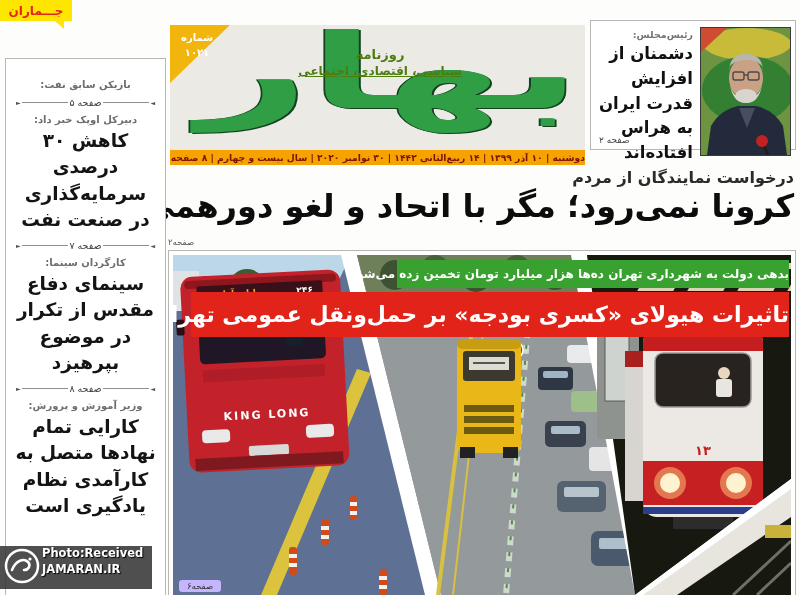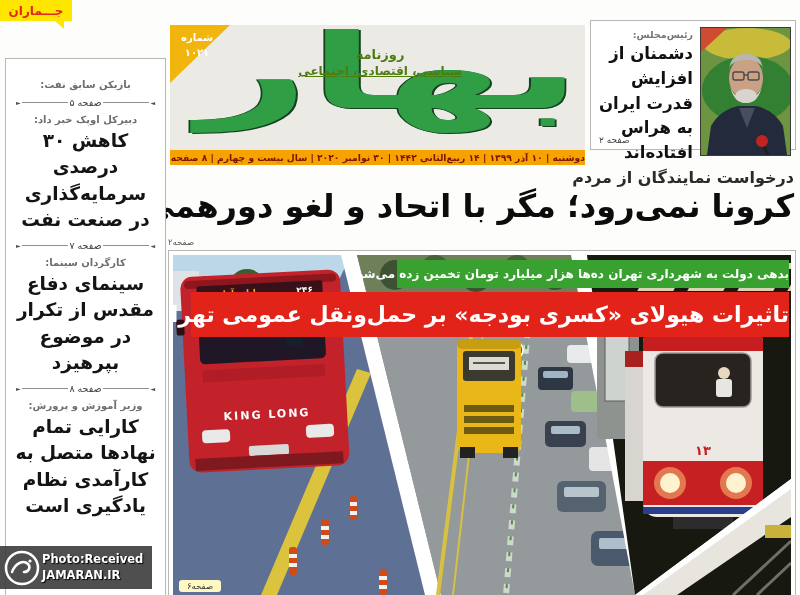--- a/index.html
+++ b/index.html
@@ -60,26 +60,26 @@
   
   .photo-frame { position:absolute; left:168px; top:250px; width:628px; height:350px;
                  border:1px solid #b7b7b3; background:#fff; padding:4px; }
   .photo { position:relative; width:618px; height:340px; overflow:hidden; background:#888; }
   .strip-green { position:absolute; top:5px; right:2px; width:392px; height:28px; background:#38a12f;
                  color:#fff; font-size:12px; font-weight:bold; text-align:center; line-height:28px;
                  direction:rtl; white-space:nowrap; }
   .strip-red { position:absolute; top:37px; right:2px; left:18px; height:45px; background:#e2231a;
                color:#fff; font-size:22px; font-weight:bold; text-align:center; line-height:45px;
                direction:rtl; white-space:nowrap; }
-  .photo-page-tag { position:absolute; left:6px; bottom:3px; background:#fef9c3; border-radius:3px;
+  .photo-page-tag { position:absolute; left:6px; bottom:3px; background:#c4b5fd; border-radius:3px;
                     padding:1px 8px; color:#333; font-size:8.5px; direction:rtl; }
 
   
   .watermark { position:absolute; left:0; top:546px; width:152px; height:43px; background:rgba(55,55,55,0.88);
-               z-index:7; display:flex; align-items:center; }
+               z-index:7; display:flex; }
   .wm-logo { width:40px; height:40px; margin-left:2px; flex:0 0 auto; }
   .wm-text { color:#fff; font-size:11.5px; font-weight:bold; line-height:1.35; text-shadow:1px 1px 1px #000; }
 </style>
 </head>
 <body>
 
 <div id="page">
 
   <div class="ribbon">
     <span class="ribbon-label">جـــماران</span>

